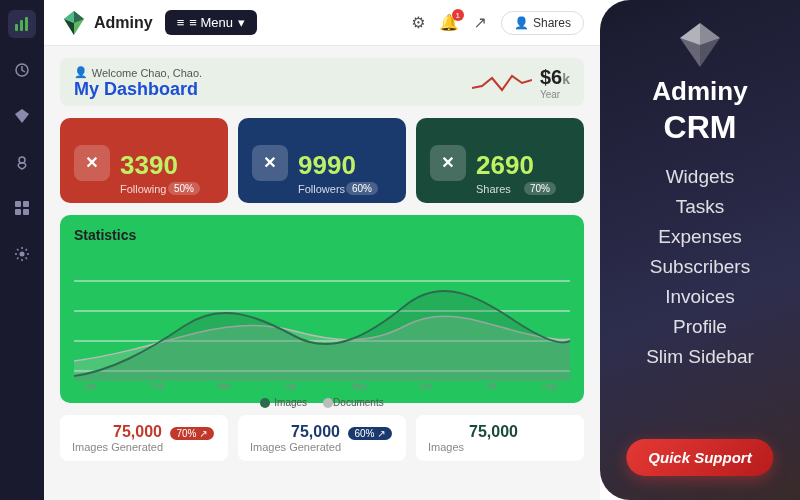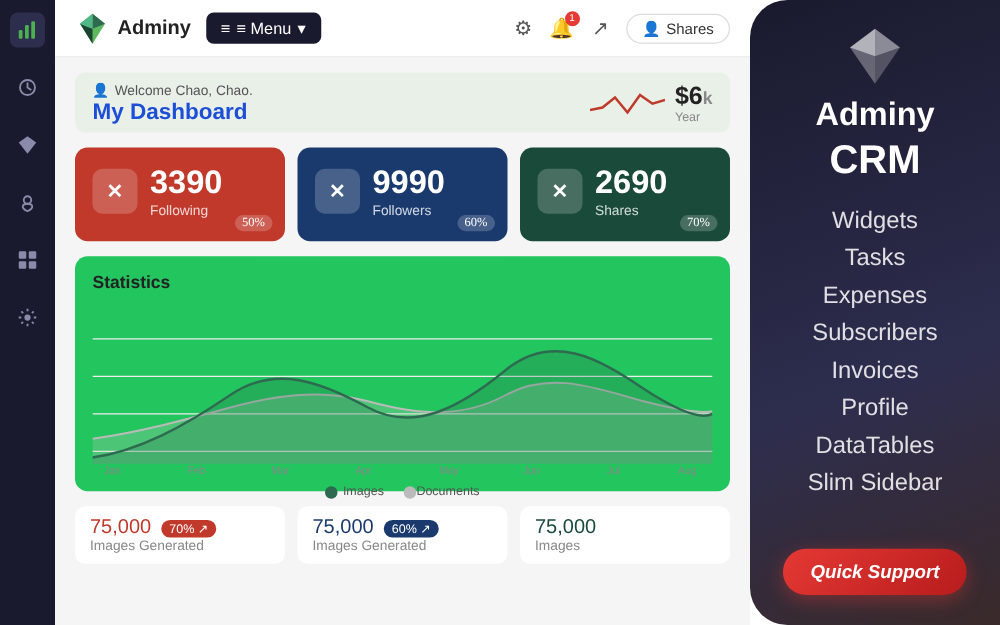--- a/index.html
+++ b/index.html
@@ -201,37 +201,37 @@
       display: flex;
       align-items: center;
       justify-content: center;
       color: #fff;
       font-size: 16px;
       font-weight: 700;
     }
     .card-number {
       font-size: 26px;
       font-weight: 700;
-      color: #ffffff;
+      color: #bef264;
+      margin-top: 20px;
     }
     .card-label {
       font-size: 11px;
       color: rgba(255,255,255,0.8);
       margin-top: 2px;
     }
     .card-badge {
       position: absolute;
       bottom: 8px;
-      right: 10px;
+      right: 28px;
       background: rgba(255,255,255,0.2);
       color: #fff;
       font-size: 10px;
       border-radius: 10px;
       padding: 1px 6px;
-      font-family: Liberation Serif, serif;
     }
 
     
     .statistics {
       background: #22c55e;
       border-radius: 10px;
       padding: 12px 14px;
       margin-bottom: 12px;
     }
     .statistics-title {
@@ -251,22 +251,23 @@
       gap: 10px;
     }
     .bottom-stat {
       flex: 1;
       background: #fff;
       border-radius: 8px;
       padding: 8px 12px;
     }
     .bottom-stat-value {
       font-size: 16px;
-      font-weight: 400;
+      font-weight: 700;
       color: #c0392b;
+      margin-left: 41px;
     }
     .bottom-stat-value.blue { color: #1a3a6e; }
     .bottom-stat-value.green { color: #1a4a3a; }
     .bottom-stat-badge {
       display: inline-block;
       padding: 1px 6px;
       border-radius: 10px;
       font-size: 10px;
       color: #fff;
       margin-left: 4px;
@@ -560,18 +561,17 @@
   <div class="right-brand">Adminy</div>
   <div class="right-product">CRM</div>
 
   <div class="right-menu">
     <div class="right-menu-item">Widgets</div>
     <div class="right-menu-item">Tasks</div>
     <div class="right-menu-item">Expenses</div>
     <div class="right-menu-item">Subscribers</div>
     <div class="right-menu-item">Invoices</div>
     <div class="right-menu-item">Profile</div>
-    <div class="right-menu-item">DataTables</div>
     <div class="right-menu-item">Slim Sidebar</div>
   </div>
 
   <button class="quick-support-btn">Quick Support</button>
 </div>
 
 </body></html>

